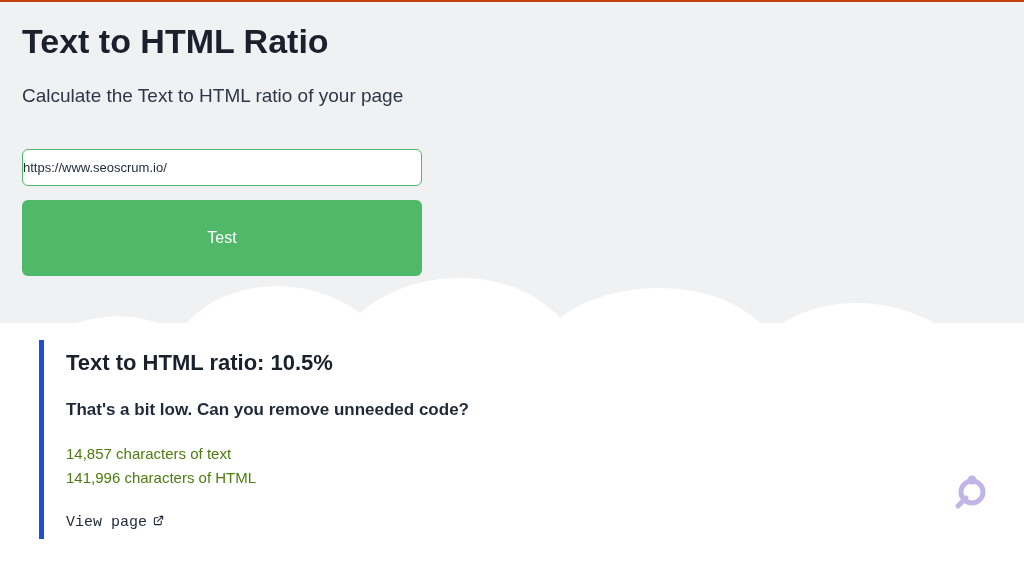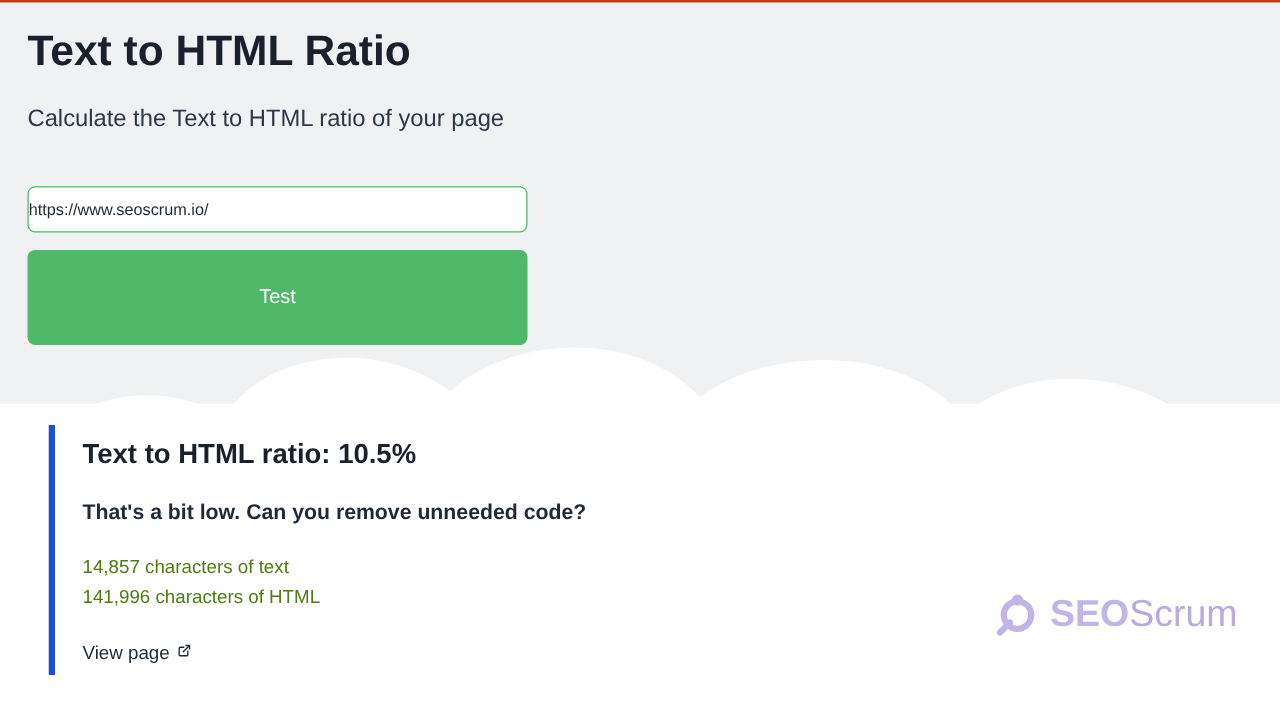--- a/index.html
+++ b/index.html
@@ -103,20 +103,21 @@
       line-height: 1.6;
     }
     .view-page {
       display: inline-flex;
       align-items: center;
       gap: 6px;
       margin-top: 24px;
       font-size: 15px;
       color: #1f2937;
       text-decoration: none;
+      font-family: Liberation Mono, monospace;
     }
     .ext-icon {
       font-size: 11px;
       position: relative;
       top: -1px;
     }
     .brand {
       position: absolute;
       bottom: 66px;
       right: 34px;
@@ -184,16 +185,13 @@
 </div>
 
 <div class="brand">
   <span class="brand-logo">
     <svg width="36" height="36" viewBox="0 0 36 36">
       <circle cx="18" cy="18" r="11" fill="none" stroke="#c1b5e6" stroke-width="5"></circle>
       <circle cx="18" cy="6" r="4.5" fill="#c1b5e6"></circle>
       <path d="M4 32 L12 24" stroke="#c1b5e6" stroke-width="5" stroke-linecap="round"></path>
     </svg>
   </span>
-  <span class="brand-text">
-    <span>SEO</span><span class="thin">Scrum</span>
-  </span>
 </div>
 
 </body></html>

